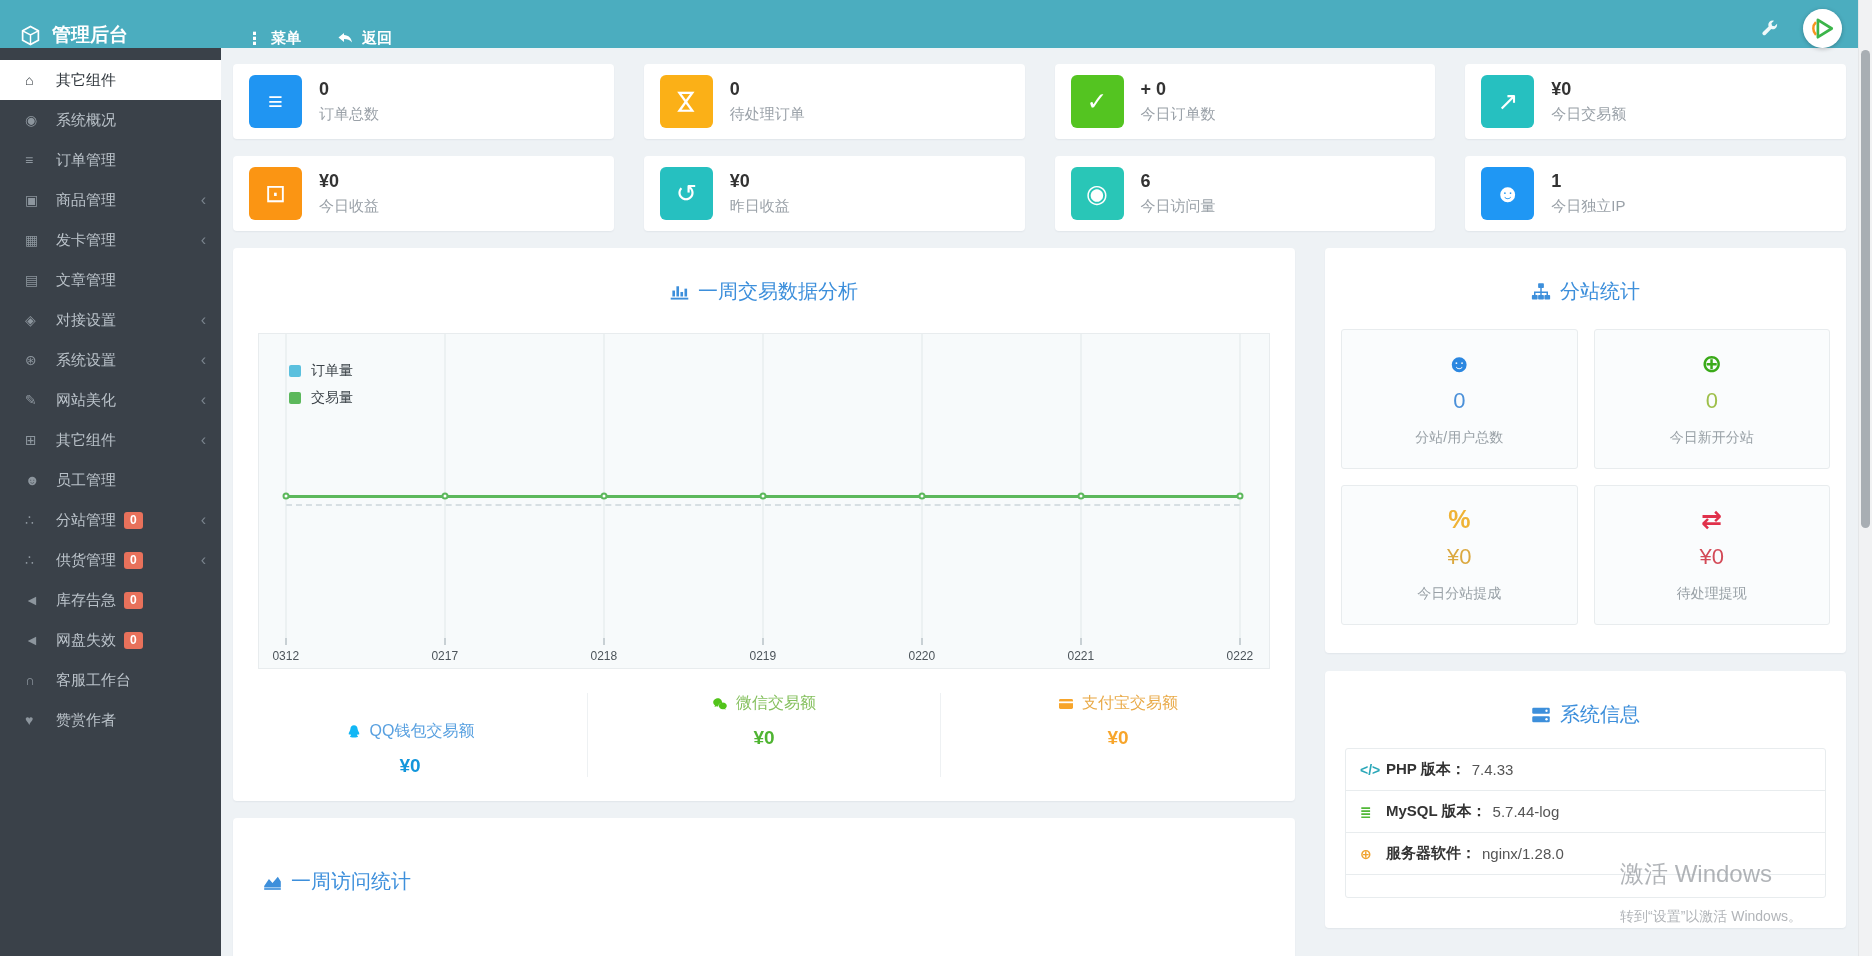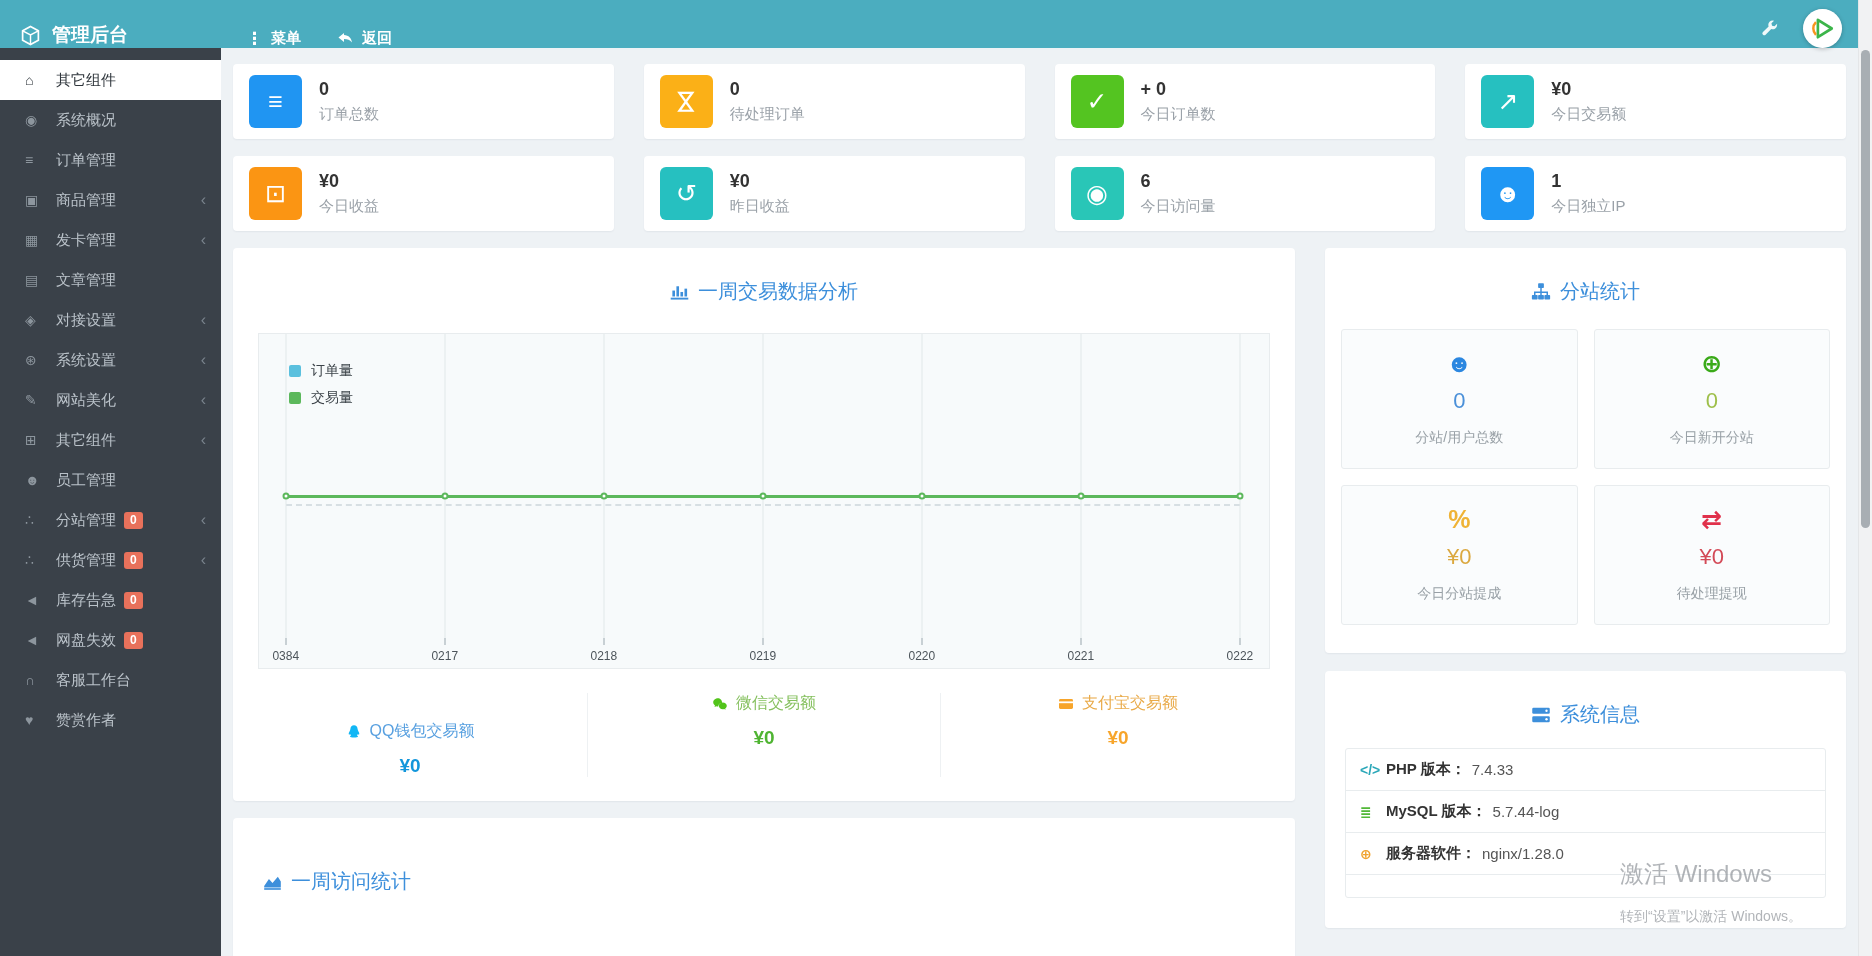--- a/index.html
+++ b/index.html
@@ -368,21 +368,21 @@
                   <div class="legend-item">
                     <div class="swatch" style="background: rgb(91, 192, 222);"></div>
                     <div class="legend-label">订单量</div>
                   </div>
                   <div class="legend-item">
                     <div class="swatch" style="background: rgb(92, 184, 92);"></div>
                     <div class="legend-label">交易量</div>
                   </div>
                 </div>
             <div class="gridline" style="left: 2.65%;"></div>
-                <div class="xlabel" style="left: 2.65%;">0384</div>
+                <div class="xlabel" style="left: 2.65%;">0312</div>
                 <div class="gridline" style="left: 18.395%;"></div>
                 <div class="xlabel" style="left: 18.395%;">0217</div>
                 <div class="gridline" style="left: 34.14%;"></div>
                 <div class="xlabel" style="left: 34.14%;">0218</div>
                 <div class="gridline" style="left: 49.885%;"></div>
                 <div class="xlabel" style="left: 49.885%;">0219</div>
                 <div class="gridline" style="left: 65.63%;"></div>
                 <div class="xlabel" style="left: 65.63%;">0220</div>
                 <div class="gridline" style="left: 81.375%;"></div>
                 <div class="xlabel" style="left: 81.375%;">0221</div>

